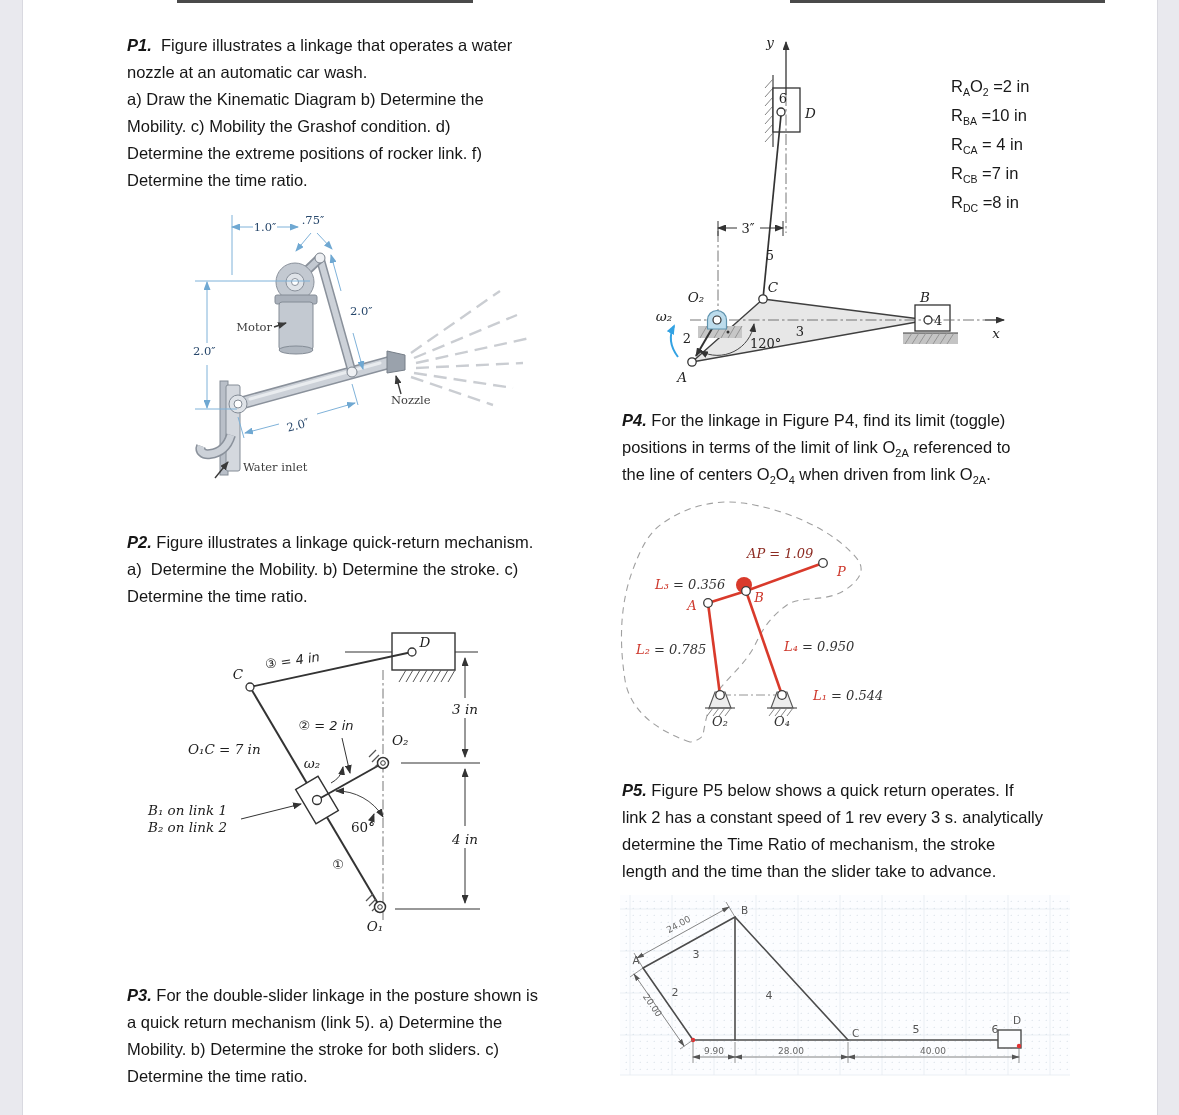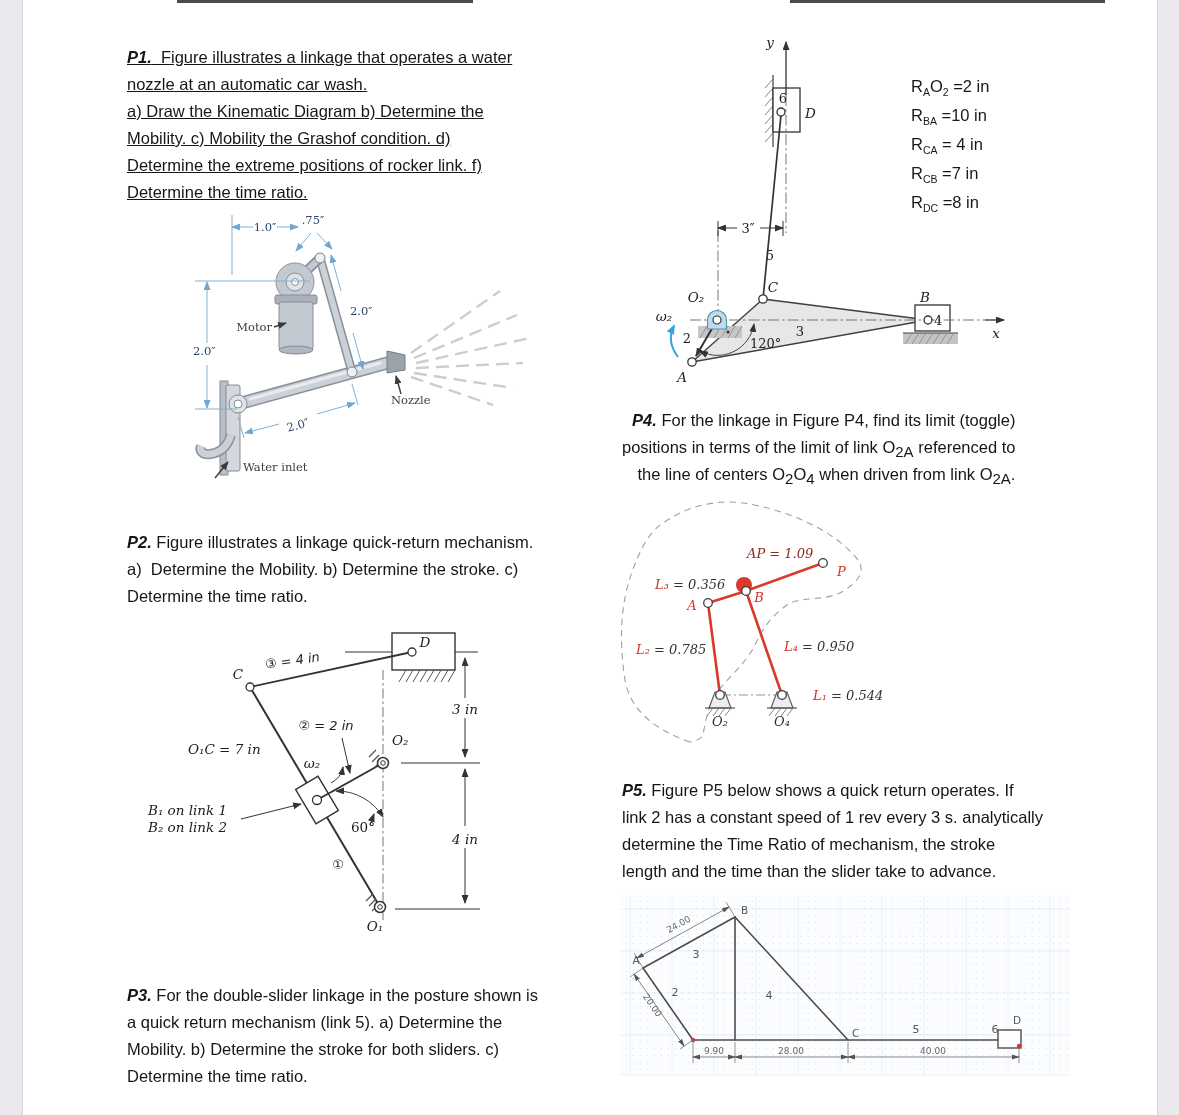--- a/index.html
+++ b/index.html
@@ -2,37 +2,37 @@
 <html><head>
 <meta charset="utf-8">
 <style>
   html,body{margin:0;padding:0;}
   body{width:1179px;height:1115px;position:relative;background:#e9e9ee;font-family:"Liberation Sans",sans-serif;overflow:hidden;}
   .page{position:absolute;left:22px;top:0;width:1134px;height:1115px;background:#ffffff;border-left:1px solid #d9d9e0;border-right:1px solid #d9d9e0;}
   .rule{position:absolute;background:#4a4a4a;}
   .tb{position:absolute;color:#161616;font-size:16.5px;}
   .tline{white-space:pre;height:27px;line-height:27px;}
   .plabel{font-weight:bold;font-style:italic;}
-  .tb sub{font-size:15px;margin-top:28px;}
+  .tb sub{font-size:11px;margin-top:28px;}
   .rv{position:absolute;left:911px;top:72px;color:#191919;font-size:16.5px;}
-  .rrow{height:29px;line-height:29px;white-space:pre;}
+  .rrow{height:29px;line-height:29px;white-space:pre;margin-left:40px;}
   .rrow sub{font-size:10.5px;}
   svg{position:absolute;overflow:visible;}
   .serifit{font-family:"DejaVu Serif",serif;font-style:italic;}
   .serifup{font-family:"DejaVu Serif",serif;}
   .cad{font-family:"DejaVu Sans",sans-serif;}
 </style>
 </head>
 <body>
 
 <div class="page"></div>
 <div class="rule" style="left:177px;top:0;width:296px;height:2.5px;"></div>
 <div class="rule" style="left:790px;top:0;width:315px;height:3px;"></div>
 
-<div class="tb" style="left:127px;top:44px;text-decoration:underline;">
+<div class="tb" style="left:127px;top:32px;">
   <div class="tline"><span class="plabel">P1.</span><span>  Figure illustrates a linkage that operates a water</span></div>
   <div class="tline">nozzle at an automatic car wash.</div>
   <div class="tline">a) Draw the Kinematic Diagram b) Determine the</div>
   <div class="tline">Mobility. c) Mobility the Grashof condition. d)</div>
   <div class="tline">Determine the extreme positions of rocker link. f)</div>
   <div class="tline">Determine the time ratio.</div>
 </div>
 
 <div class="tb" style="left:127px;top:517px;margin-top:12px;">
   <div class="tline"><span class="plabel">P2.</span><span> Figure illustrates a linkage quick-return mechanism.</span></div>
@@ -40,21 +40,21 @@
   <div class="tline">Determine the time ratio.</div>
 </div>
 
 <div class="tb" style="left:127px;top:982px;">
   <div class="tline"><span class="plabel">P3.</span><span> For the double-slider linkage in the posture shown is</span></div>
   <div class="tline">a quick return mechanism (link 5). a) Determine the</div>
   <div class="tline">Mobility. b) Determine the stroke for both sliders. c)</div>
   <div class="tline">Determine the time ratio.</div>
 </div>
 
-<div class="tb" style="left:622px;top:407px;text-align:right;">
+<div class="tb" style="left:622px;top:407px;">
   <div class="tline"><span class="plabel">P4.</span><span> For the linkage in Figure P4, find its limit (toggle)</span></div>
   <div class="tline"><span>positions in terms of the limit of link O</span><sub>2A</sub><span> referenced to</span></div>
   <div class="tline"><span>the line of centers O</span><sub>2</sub><span>O</span><sub>4</sub><span> when driven from link O</span><sub>2A</sub><span>.</span></div>
 </div>
 
 <div class="tb" style="left:622px;top:777px;">
   <div class="tline"><span class="plabel">P5.</span><span> Figure P5 below shows a quick return operates. If</span></div>
   <div class="tline">link 2 has a constant speed of 1 rev every 3 s. analytically</div>
   <div class="tline">determine the Time Ratio of mechanism, the stroke</div>
   <div class="tline">length and the time than the slider take to advance.</div>

